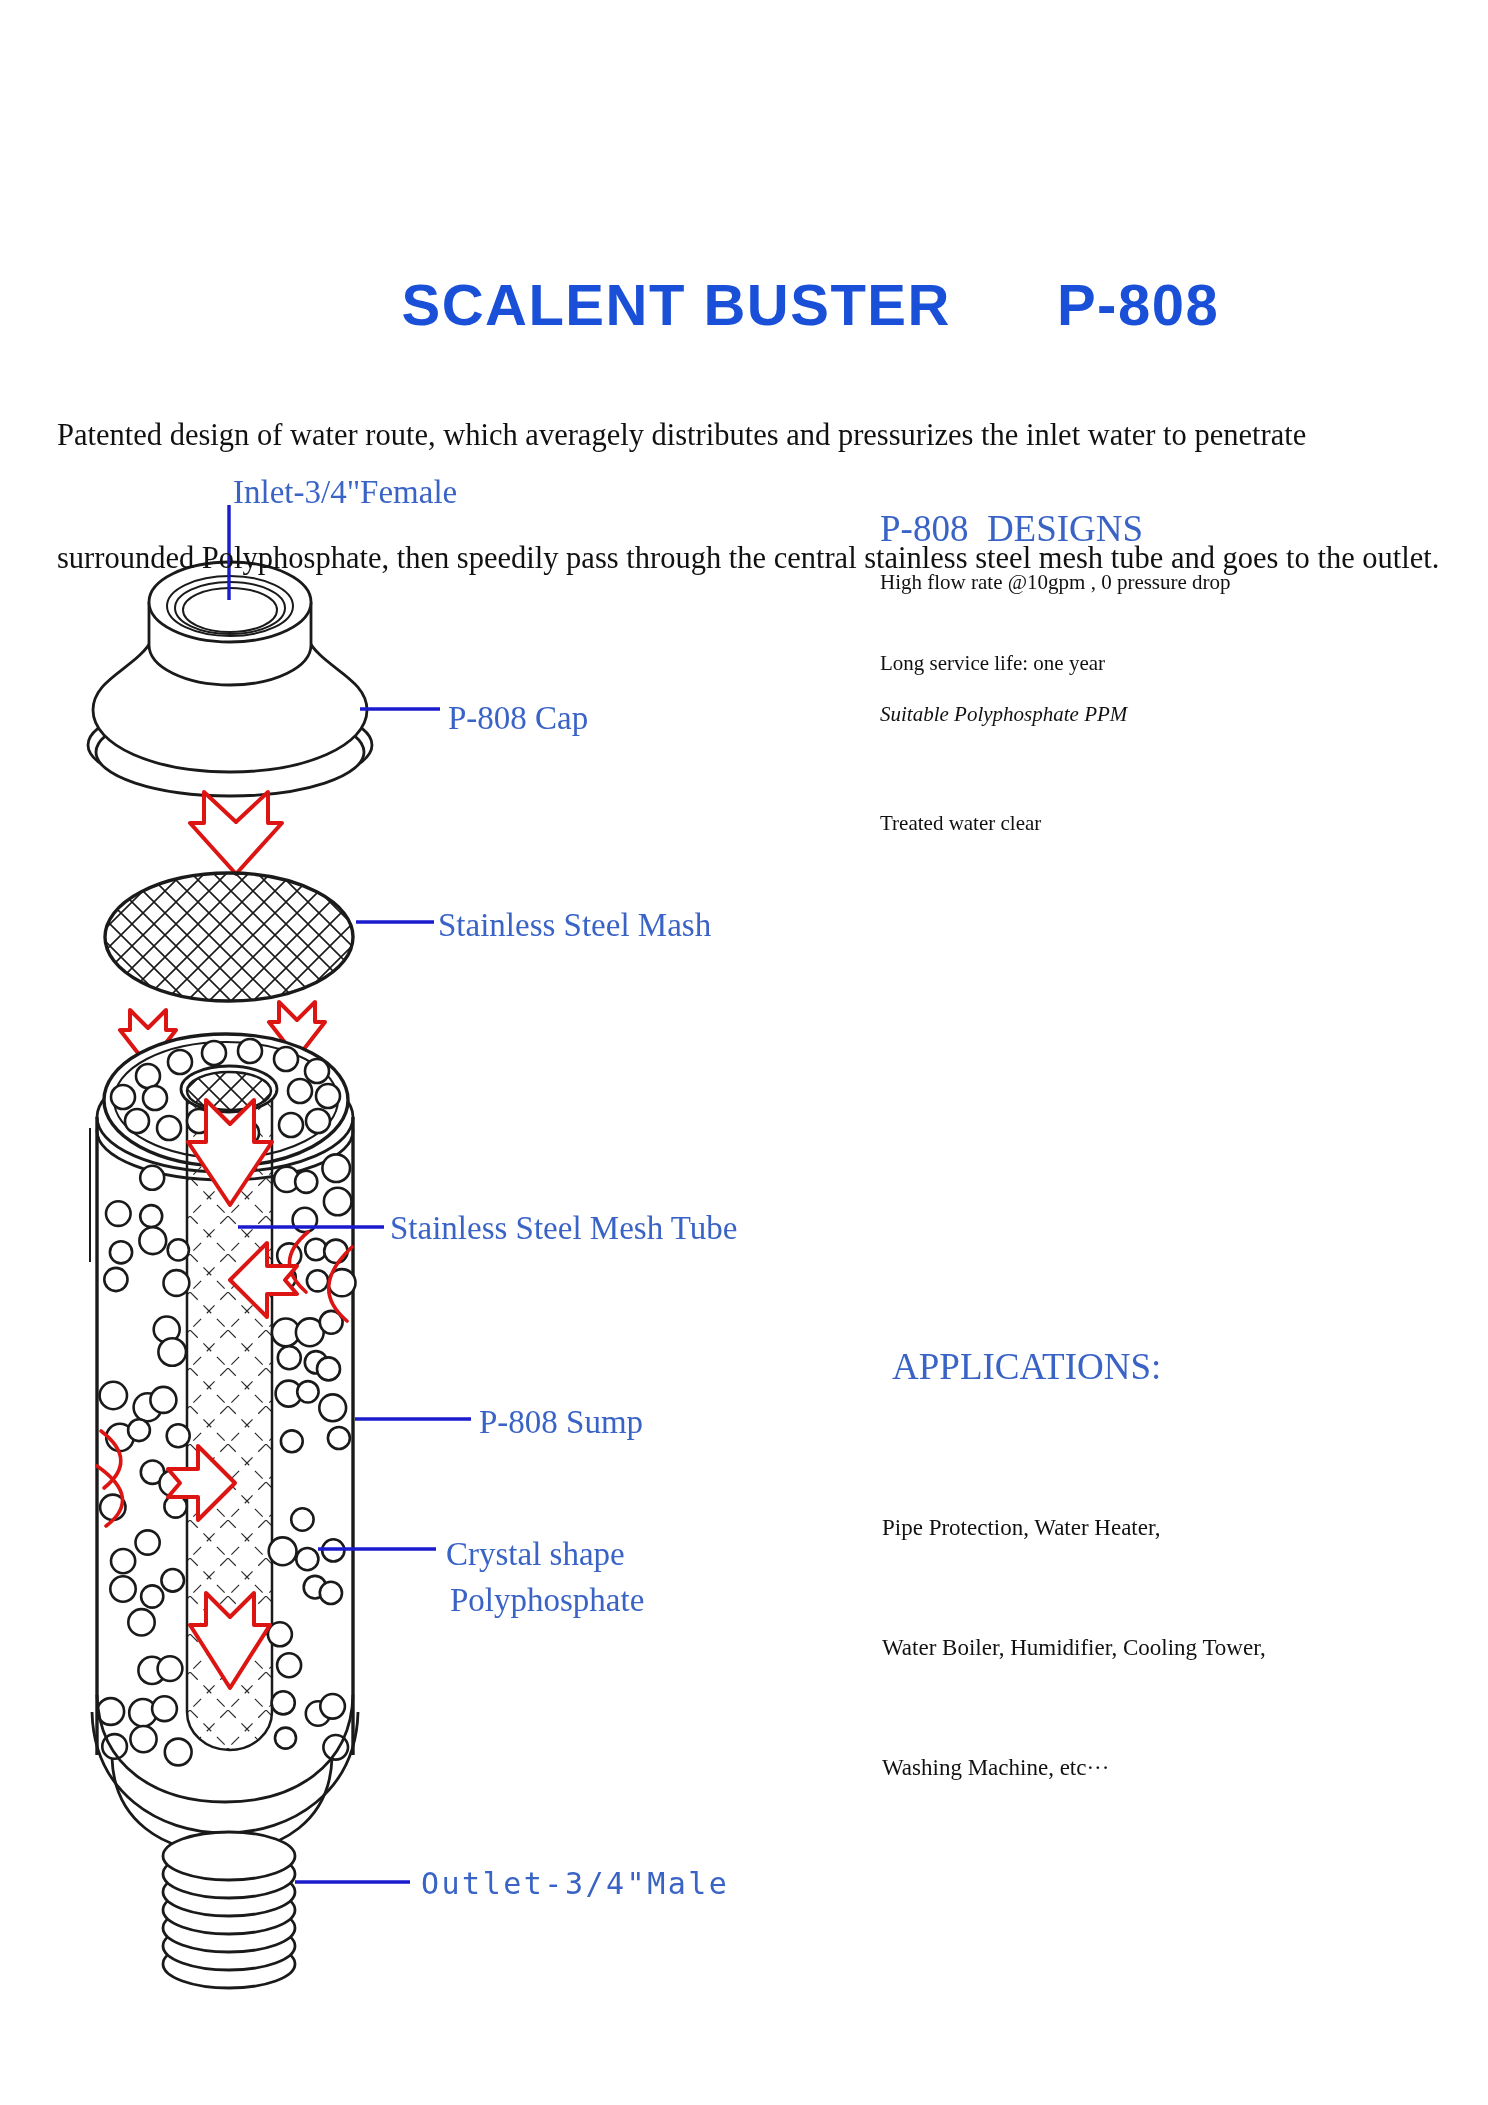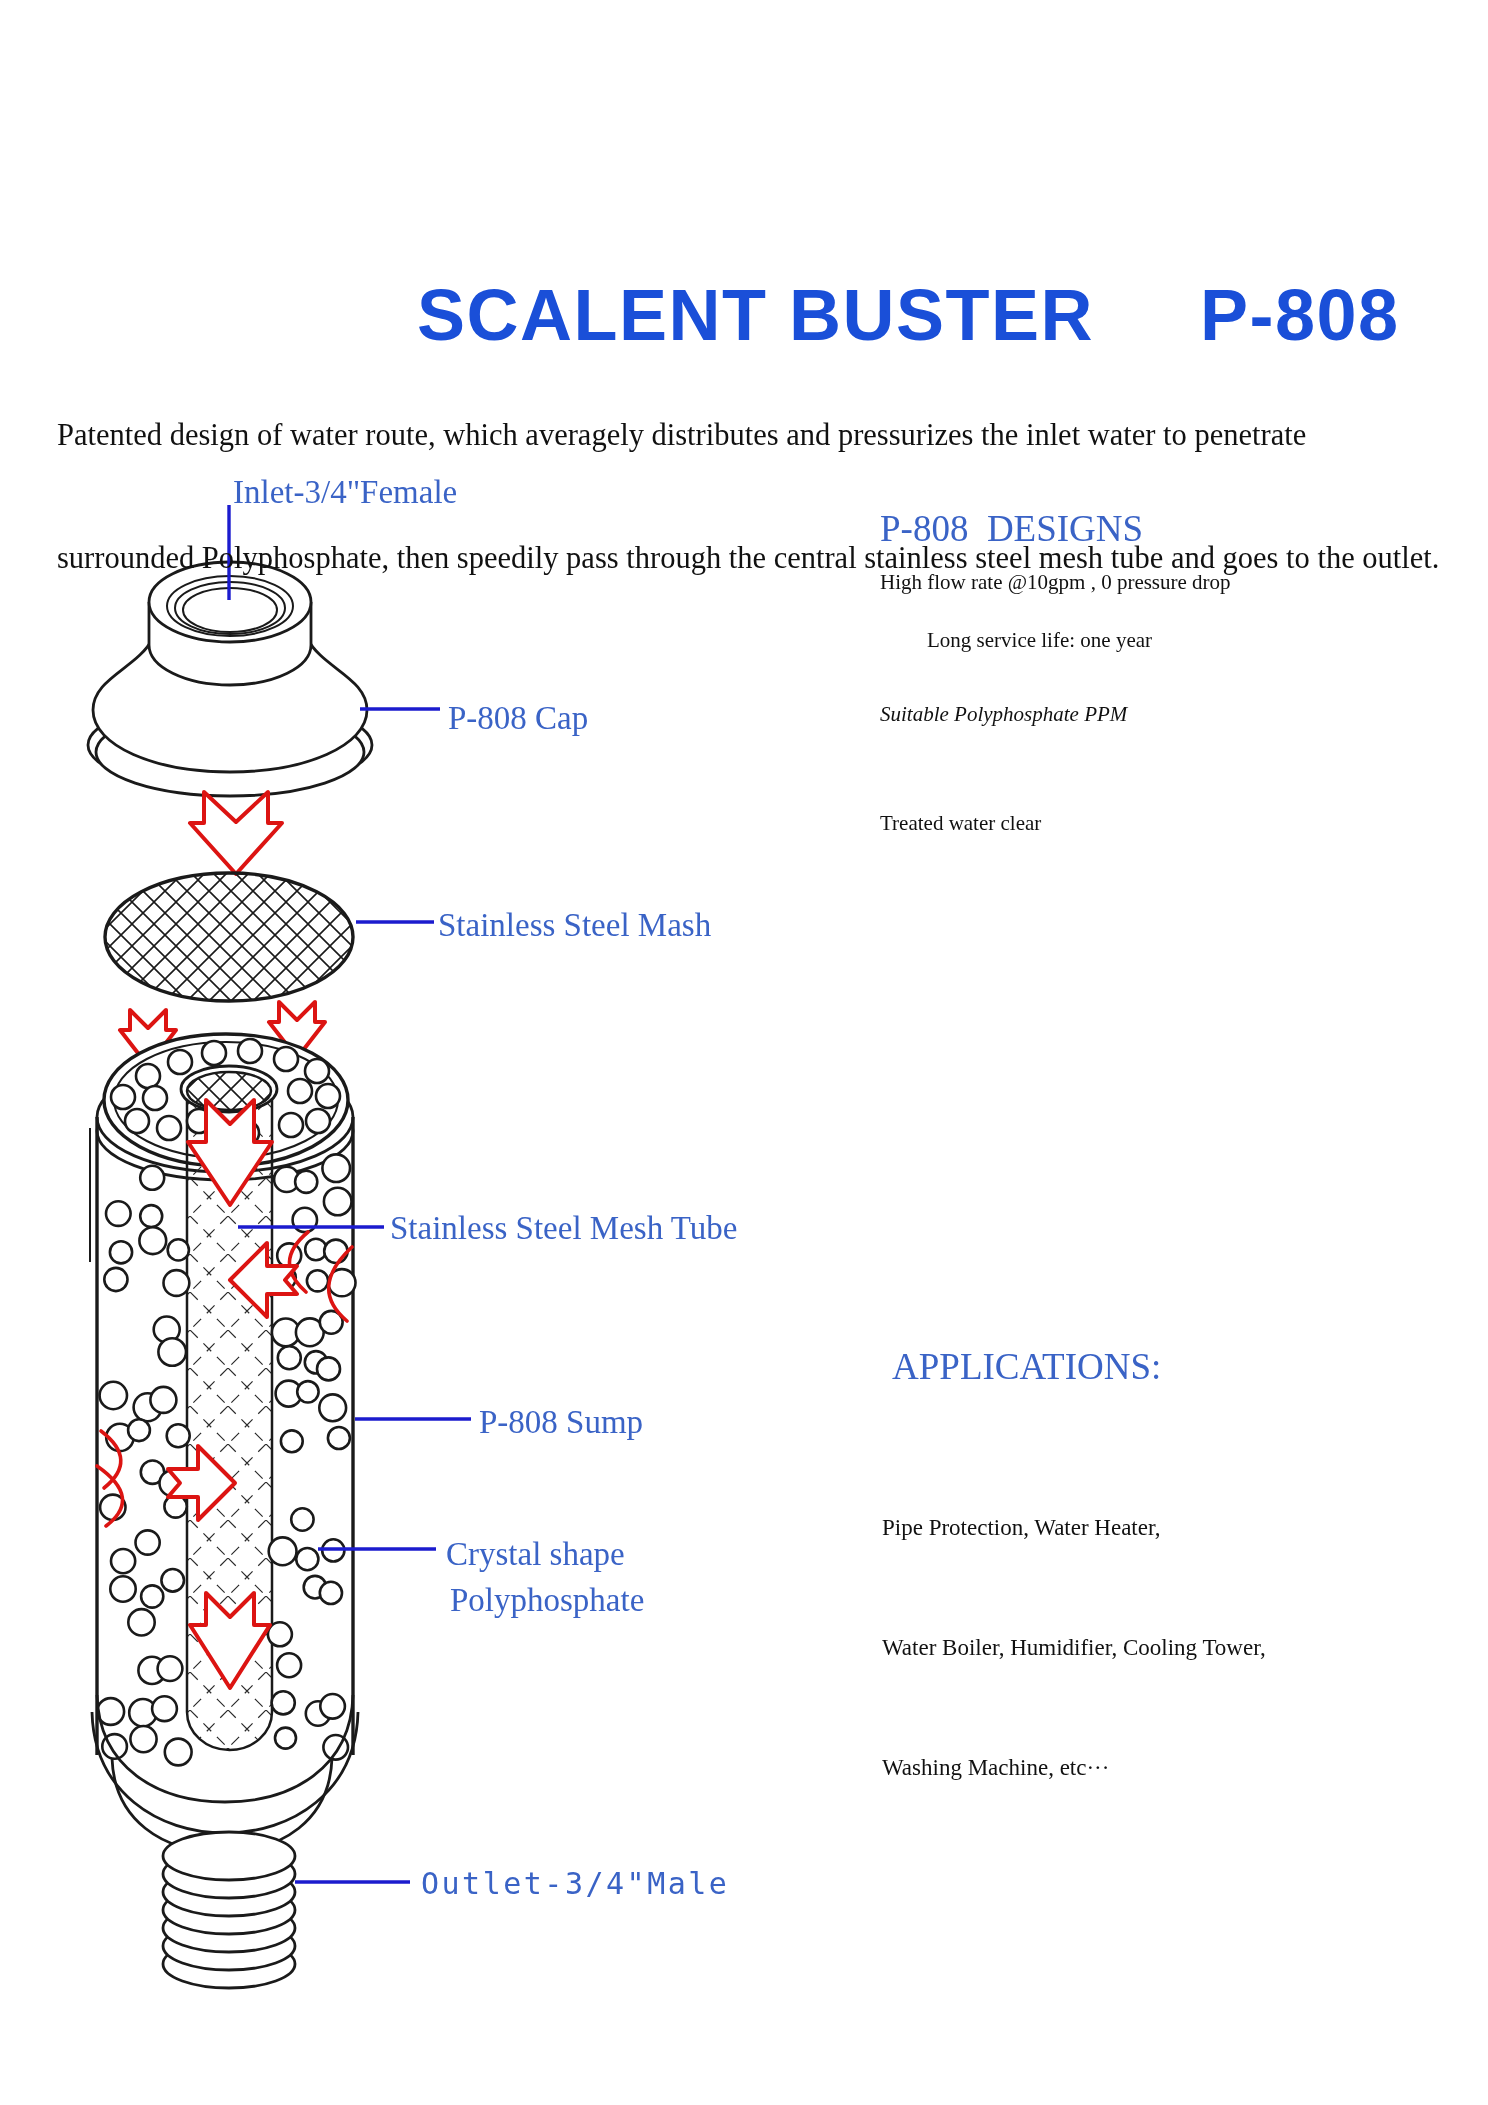--- a/index.html
+++ b/index.html
@@ -4,22 +4,22 @@
 <style>
   :root{
     --title-blue:#1a4fd8; --label-blue:#3a63c6; --leader-blue:#1b1bce;
     --arrow-red:#dc1412; --ink:#1a1a1a; --text:#111111;
   }
   html,body{margin:0;padding:0;background:#fff;}
   #page{position:relative;width:1488px;height:2105px;background:#fff;overflow:hidden;
         font-family:"Liberation Serif",serif;color:var(--text);}
   #art{position:absolute;left:0;top:0;width:1488px;height:2105px;}
   .abs{position:absolute;}
-  .title-row{left:331px;top:192px;font-family:"Liberation Sans",sans-serif;font-weight:bold;
-             font-size:72px;letter-spacing:1.5px;color:var(--title-blue);white-space:pre;}
+  .title-row{left:331px;top:204px;font-family:"Liberation Sans",sans-serif;font-weight:bold;
+             font-size:58px;letter-spacing:1.5px;color:var(--title-blue);white-space:pre;}
   .title-model{display:inline-block;margin-left:106px;}
   .intro{left:57px;top:333px;font-size:30.5px;line-height:41px;white-space:pre;}
   .col-head{font-size:37px;color:var(--label-blue);white-space:pre;}
   .d-item{left:880px;font-size:21px;white-space:pre;}
   .apps-lines{left:882px;top:1428px;font-size:23px;line-height:40px;white-space:pre;}
   
   .ink{stroke:var(--ink);fill:none;stroke-width:2.8;}
   .wfill{fill:#fff;stroke:var(--ink);stroke-width:2.8;}
   .thin{stroke-width:2;}
   .thick{stroke-width:3.4;}
@@ -218,21 +218,21 @@
     <span>SCALENT BUSTER</span><span class="title-model">P-808</span>
   </div>
 
   <div class="abs intro">
     <div>Patented design of water route, which averagely distributes and pressurizes the inlet water to penetrate</div>
     <div>surrounded Polyphosphate, then speedily pass through the central stainless steel mesh tube and goes to the outlet.</div>
   </div>
 
   <div class="abs col-head" style="left:880px;top:507px;">P-808  DESIGNS</div>
   <div class="abs d-item" style="top:570px;">High flow rate @10gpm , 0 pressure drop</div>
-  <div class="abs d-item" style="top:628px;margin-left:47px;">Long service life: one year</div>
+  <div class="abs d-item" style="top:651px;">Long service life: one year</div>
   <div class="abs d-item" style="top:702px;font-style:italic;">Suitable Polyphosphate PPM</div>
   <div class="abs d-item" style="top:811px;">Treated water clear</div>
 
   <div class="abs col-head" style="left:892px;top:1345px;">APPLICATIONS:</div>
   <div class="abs apps-lines">
     <div>Pipe Protection, Water Heater,</div>
     <div>Water Boiler, Humidifier, Cooling Tower,</div>
     <div>Washing Machine, etc···</div>
   </div>
 

